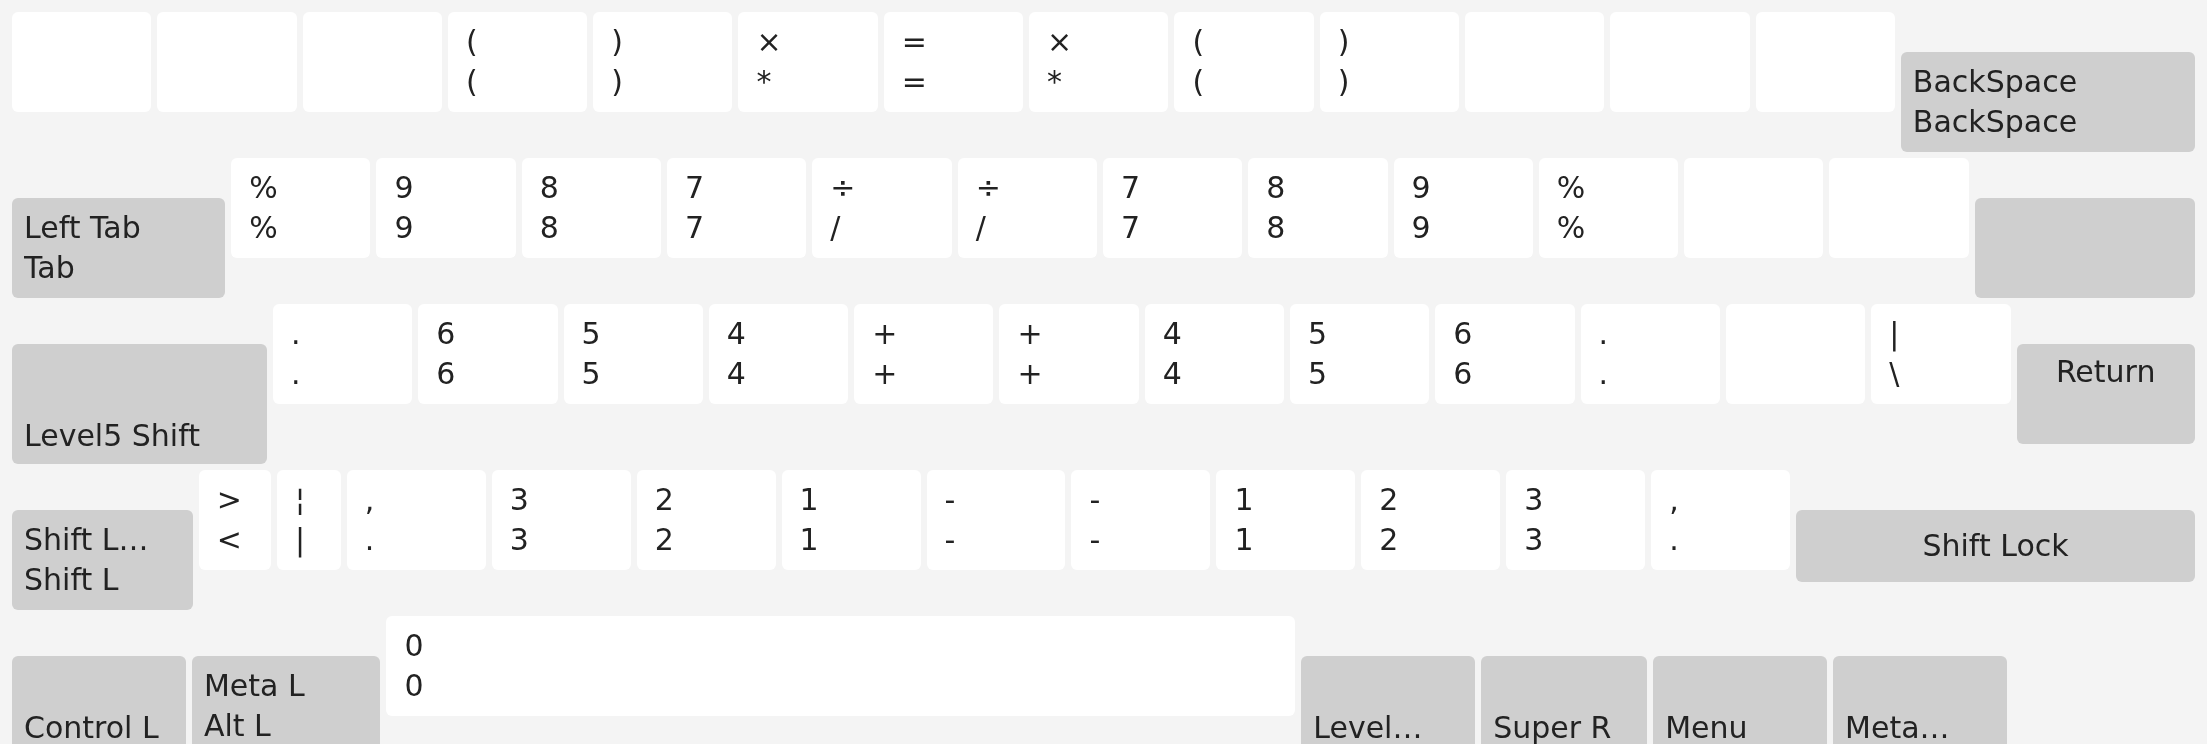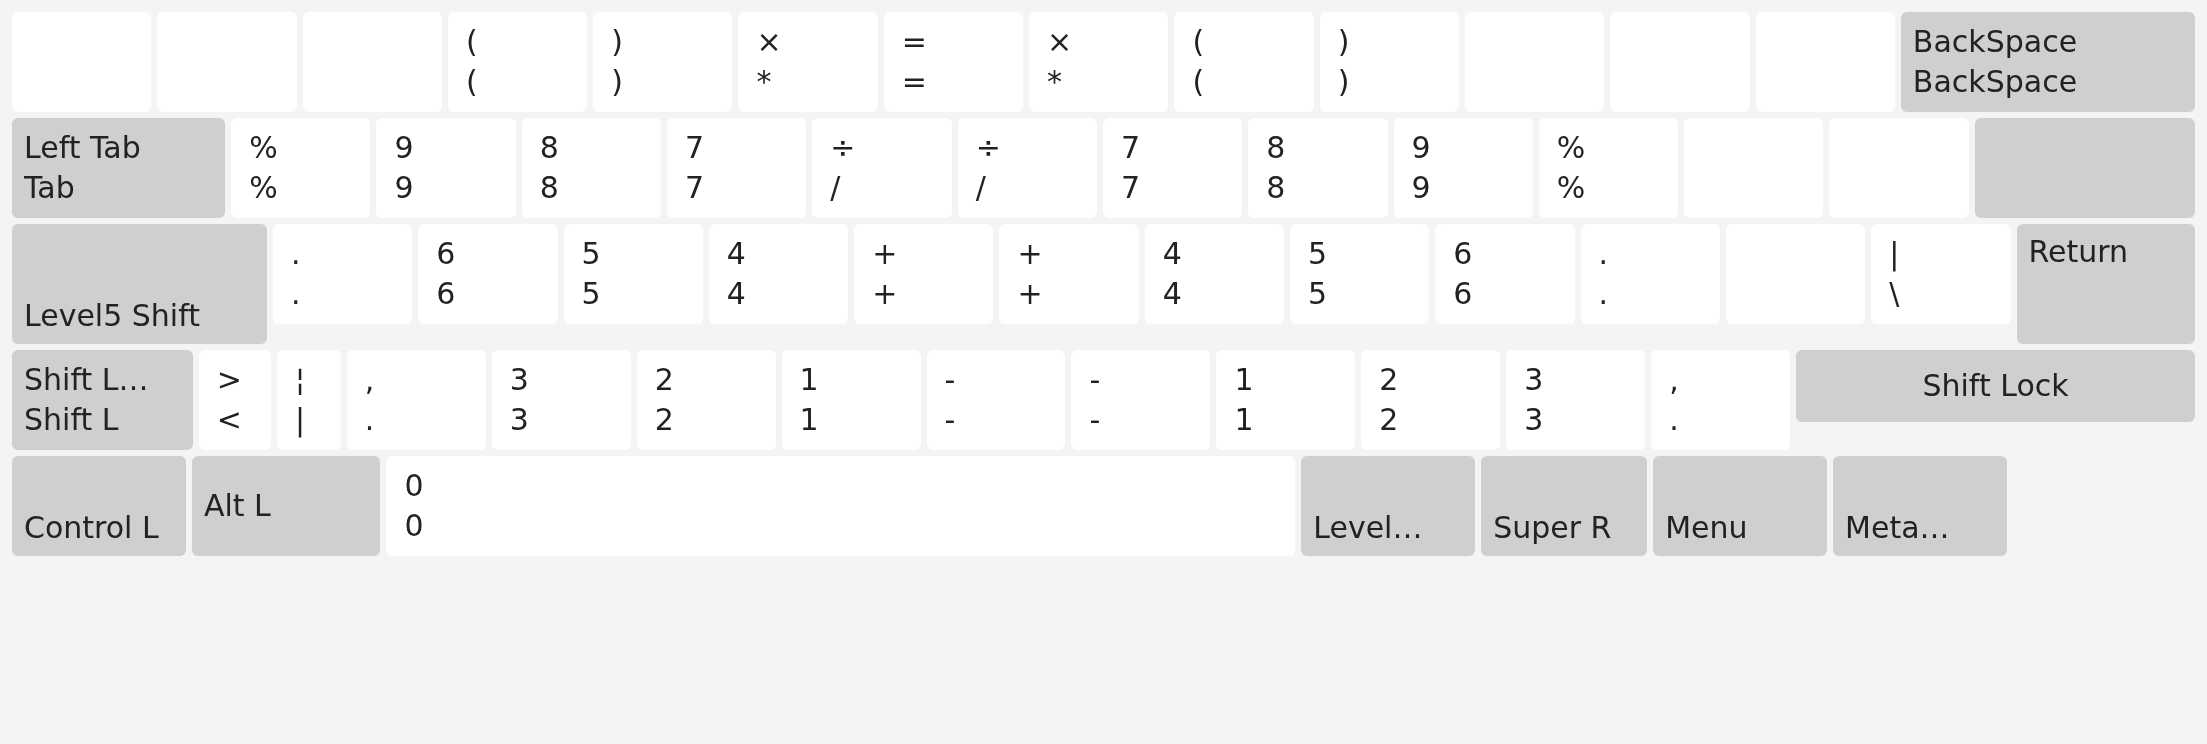--- a/index.html
+++ b/index.html
@@ -27,20 +27,21 @@
     display: flex;
     flex-direction: column;
     justify-content: center;
     height: 100px;
     overflow: hidden;
     white-space: nowrap;
     line-height: 1.35;
   }
   .key.modifier {
     background: #cfcfcf;
+    margin-top: 40px;
   }
   .key .top, .key .bot {
     display: block;
     text-overflow: ellipsis;
     overflow: hidden;
   }
   .key.bottom-label {
     justify-content: flex-end;
   }
   .key.top-label {
@@ -217,21 +218,21 @@
         <span class="bot">.</span>
       </div>
       <div class="key sym" style="width: 139.312px; height: 100px;">
         <span class="top"></span>
         <span class="bot"></span>
       </div>
       <div class="key sym" style="width: 139.312px; height: 100px;">
         <span class="top">|</span>
         <span class="bot">\</span>
       </div>
-      <div class="key modifier top-label" style="width: 178.319px; height: 120px;">
+      <div class="key modifier top-label" style="width: 178.319px; height: 100px; align-items: center;">
         <span class="top">Return</span>
         <span class="bot"></span>
       </div>
     </div>
     <div class="row">
       <div class="key modifier" style="width: 180.627px; height: 100px; padding-left: 12px;">
         <span class="top">Shift L…</span>
         <span class="bot">Shift L</span>
       </div>
       <div class="key sym" style="width: 72.2508px; height: 100px;">
@@ -285,20 +286,21 @@
       <div class="key modifier" style="width: 398.769px; height: 72px; text-align: center;">
         <span class="top">Shift Lock</span>
       </div>
     </div>
     <div class="row">
       <div class="key modifier bottom-label" style="width: 173.947px; height: 100px;">
         <span class="top"></span>
         <span class="bot">Control L</span>
       </div>
       <div class="key modifier" style="width: 188.443px; height: 100px;">
+        <span class="top">Meta L</span>
         <span class="bot">Alt L</span>
       </div>
       <div class="key sym" style="width: 908.874px; height: 100px;">
         <span class="top">0</span>
         <span class="bot">0</span>
       </div>
       <div class="key modifier bottom-label" style="width: 173.947px; height: 100px;">
         <span class="top"></span>
         <span class="bot">Level…</span>
       </div>

